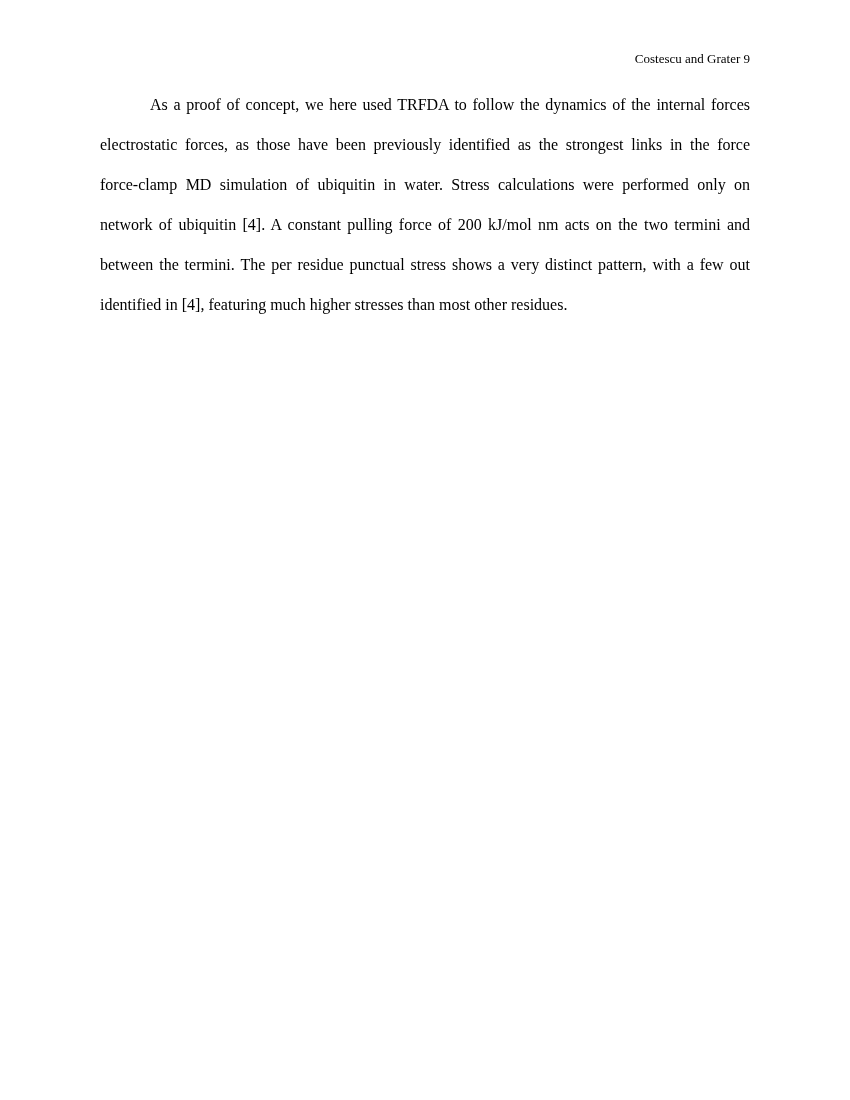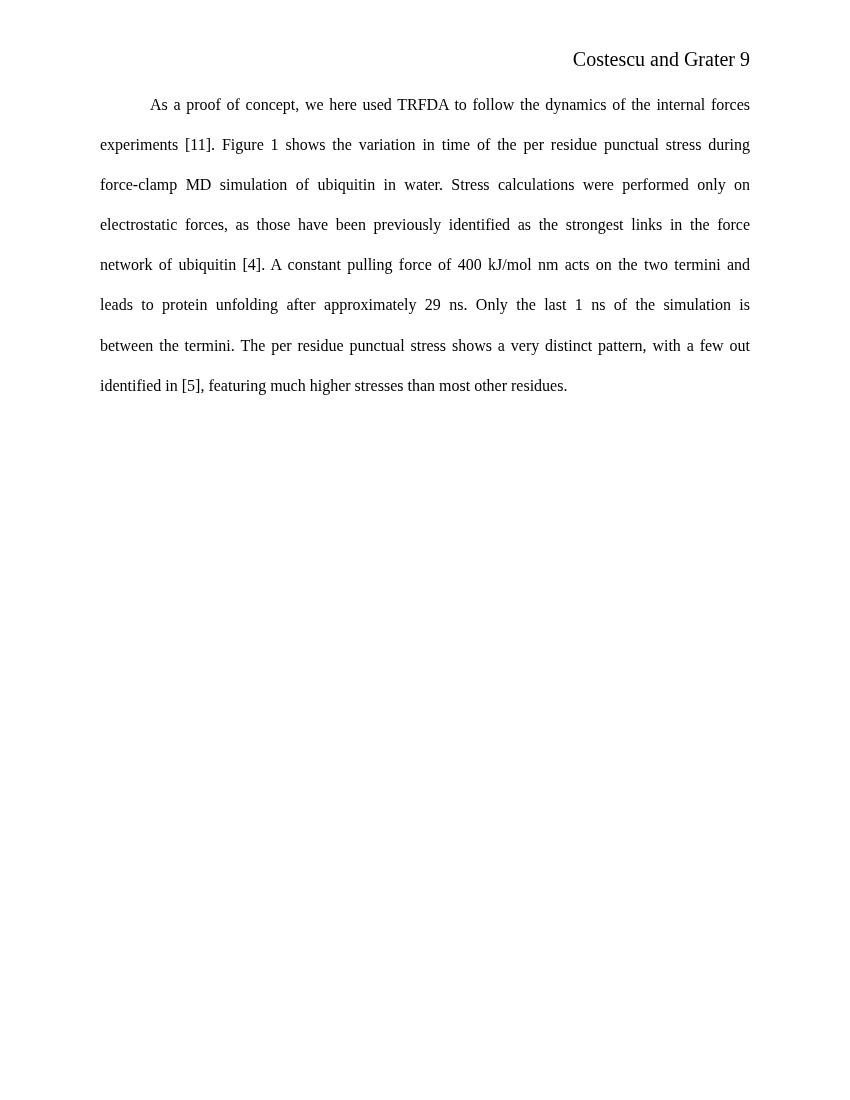--- a/index.html
+++ b/index.html
@@ -20,21 +20,21 @@
       left: 0;
       top: 0;
       width: 850px;
       height: 1100px;
       background: #ffffff;
     }
     .running-header {
       position: absolute;
       top: 49px;
       right: 100px;
-      font-size: 20px;
+      font-size: 13px;
       line-height: 20px;
       white-space: nowrap;
     }
     .body-text {
       position: absolute;
       left: 100px;
       top: 95px;
       width: 650px;
     }
     .line {
@@ -55,22 +55,20 @@
   </style>
 </head>
 <body>
 
 <div class="page">
 
   <div class="running-header">Costescu and Grater 9</div>
 
   <div class="body-text">
     <span class="line first">As a proof of concept, we here used TRFDA to follow the dynamics of the internal forces</span>
-    <span class="line">experiments [11]. Figure 1 shows the variation in time of the per residue punctual stress during</span>
+    <span class="line">electrostatic forces, as those have been previously identified as the strongest links in the force</span>
     <span class="line">force-clamp MD simulation of ubiquitin in water. Stress calculations were performed only on</span>
-    <span class="line">electrostatic forces, as those have been previously identified as the strongest links in the force</span>
-    <span class="line">network of ubiquitin [4]. A constant pulling force of 400 kJ/mol nm acts on the two termini and</span>
-    <span class="line">leads to protein unfolding after approximately 29 ns. Only the last 1 ns of the simulation is</span>
+    <span class="line">network of ubiquitin [4]. A constant pulling force of 200 kJ/mol nm acts on the two termini and</span>
     <span class="line">between the termini. The per residue punctual stress shows a very distinct pattern, with a few out</span>
-    <span class="line last">identified in [5], featuring much higher stresses than most other residues.</span>
+    <span class="line last">identified in [4], featuring much higher stresses than most other residues.</span>
   </div>
 
 </div>
 
 </body></html>

